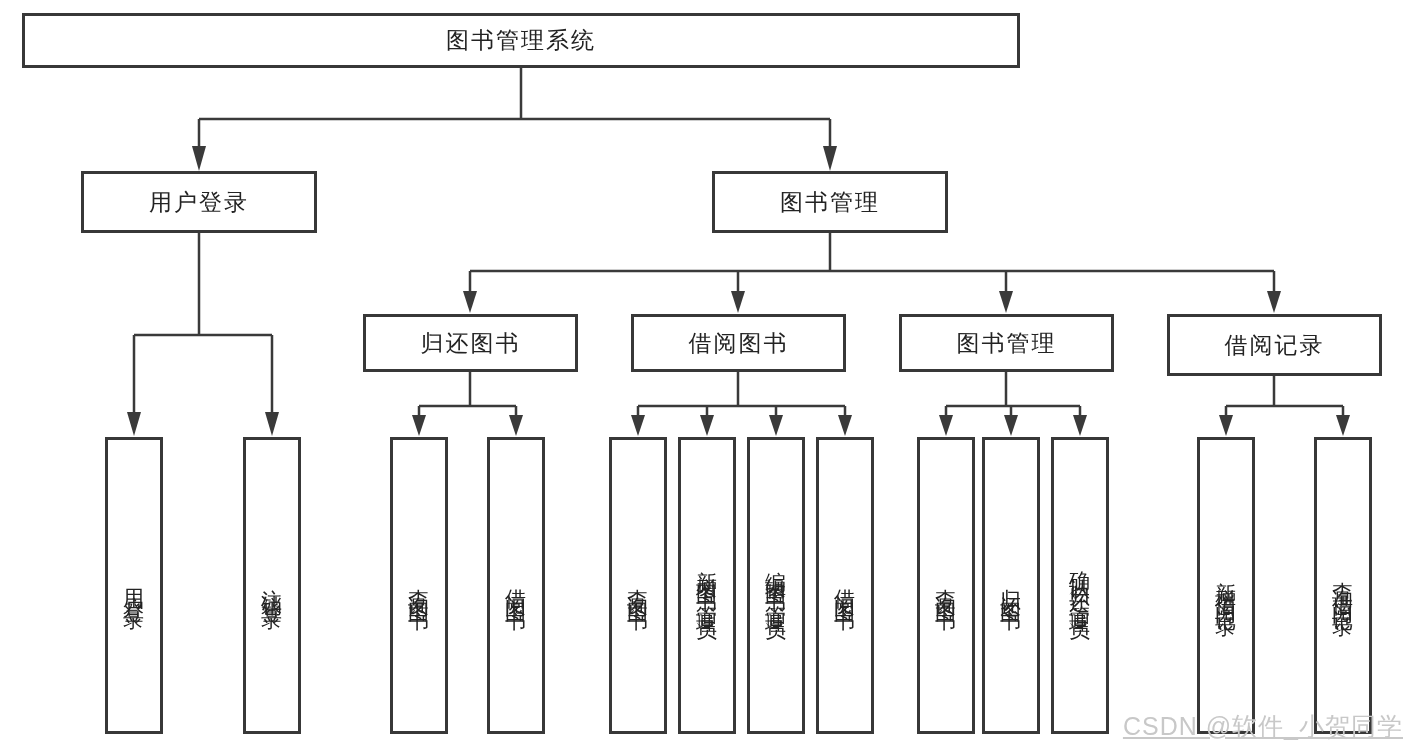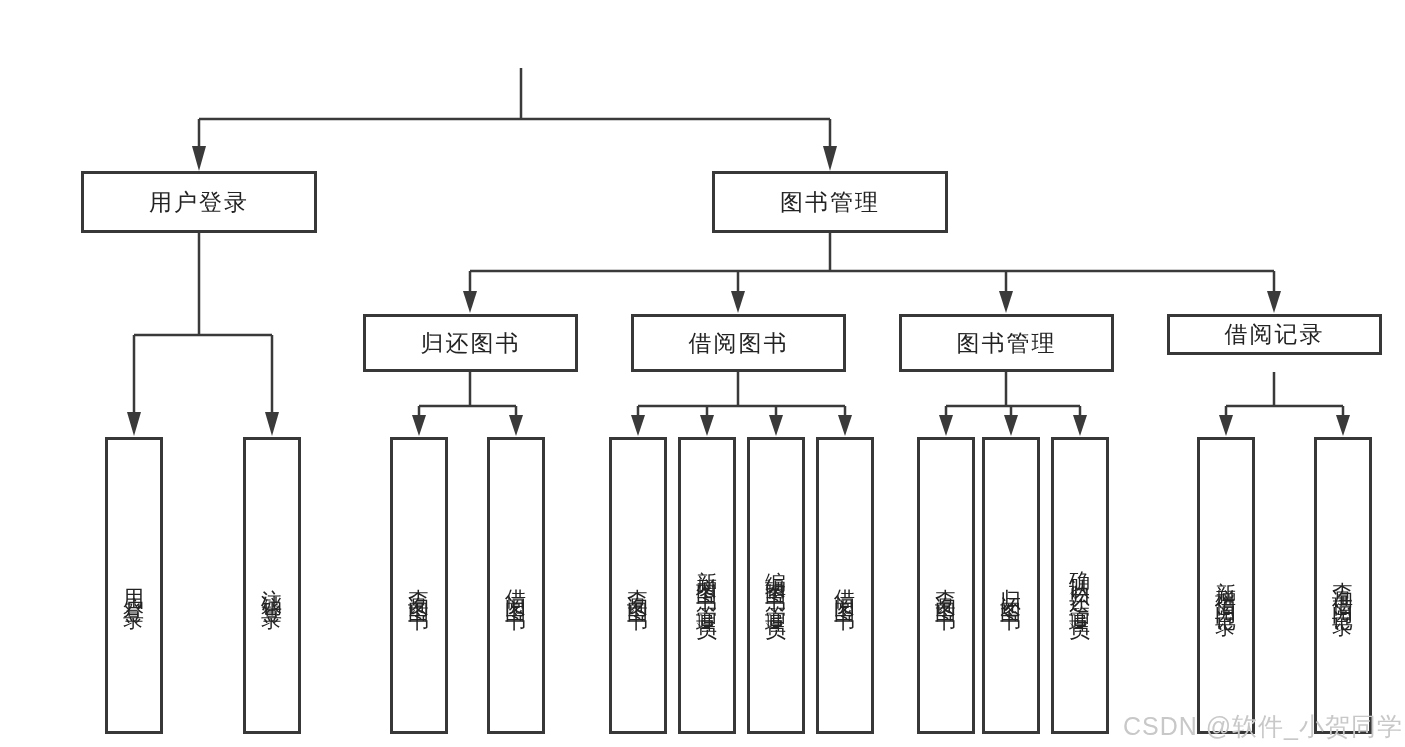--- a/index.html
+++ b/index.html
@@ -54,38 +54,41 @@
       <polygon points="769,415 783,415 776,436"></polygon>
       <polygon points="838,415 852,415 845,436"></polygon>
       <polygon points="939,415 953,415 946,436"></polygon>
       <polygon points="1004,415 1018,415 1011,436"></polygon>
       <polygon points="1073,415 1087,415 1080,436"></polygon>
       <polygon points="1219,415 1233,415 1226,436"></polygon>
       <polygon points="1336,415 1350,415 1343,436"></polygon>
     </g>
   </svg>
 
+  <div class="node h-node" style="left:22px;top:13px;width:998px;height:55px">
+    <span>图书管理系统</span>
+  </div>
 
   <div class="node h-node" style="left:81px;top:171px;width:236px;height:62px">
     <span>用户登录</span>
   </div>
   <div class="node h-node" style="left:712px;top:171px;width:236px;height:62px">
     <span>图书管理</span>
   </div>
 
   <div class="node h-node" style="left:363px;top:314px;width:215px;height:58px">
     <span>归还图书</span>
   </div>
   <div class="node h-node" style="left:631px;top:314px;width:215px;height:58px">
     <span>借阅图书</span>
   </div>
   <div class="node h-node" style="left:899px;top:314px;width:215px;height:58px">
     <span>图书管理</span>
   </div>
-  <div class="node h-node" style="left:1167px;top:314px;width:215px;height:41px">
+  <div class="node h-node" style="left:1167px;top:314px;width:215px;height:62px">
     <span>借阅记录</span>
   </div>
 
   <div class="node v-node" style="left:105px;top:437px;width:58px;height:297px">
     <span class="vlbl">用户登录</span>
   </div>
   <div class="node v-node" style="left:243px;top:437px;width:58px;height:297px">
     <span class="vlbl">注销登录</span>
   </div>
 
@@ -119,15 +122,15 @@
     <span class="vlbl">确认归还（管理员）</span>
   </div>
 
   <div class="node v-node" style="left:1197px;top:437px;width:58px;height:297px">
     <span class="vlbl">新增借阅记录</span>
   </div>
   <div class="node v-node" style="left:1314px;top:437px;width:58px;height:297px">
     <span class="vlbl">查询借阅记录</span>
   </div>
 
-  <div class="watermark" style="color: rgb(200, 200, 200);">CSDN @软件_小贺同学</div>
+  <div class="watermark" style="color: rgb(200, 200, 200); text-decoration: underline;">CSDN @软件_小贺同学</div>
 
 </div>
 
 </body></html>

